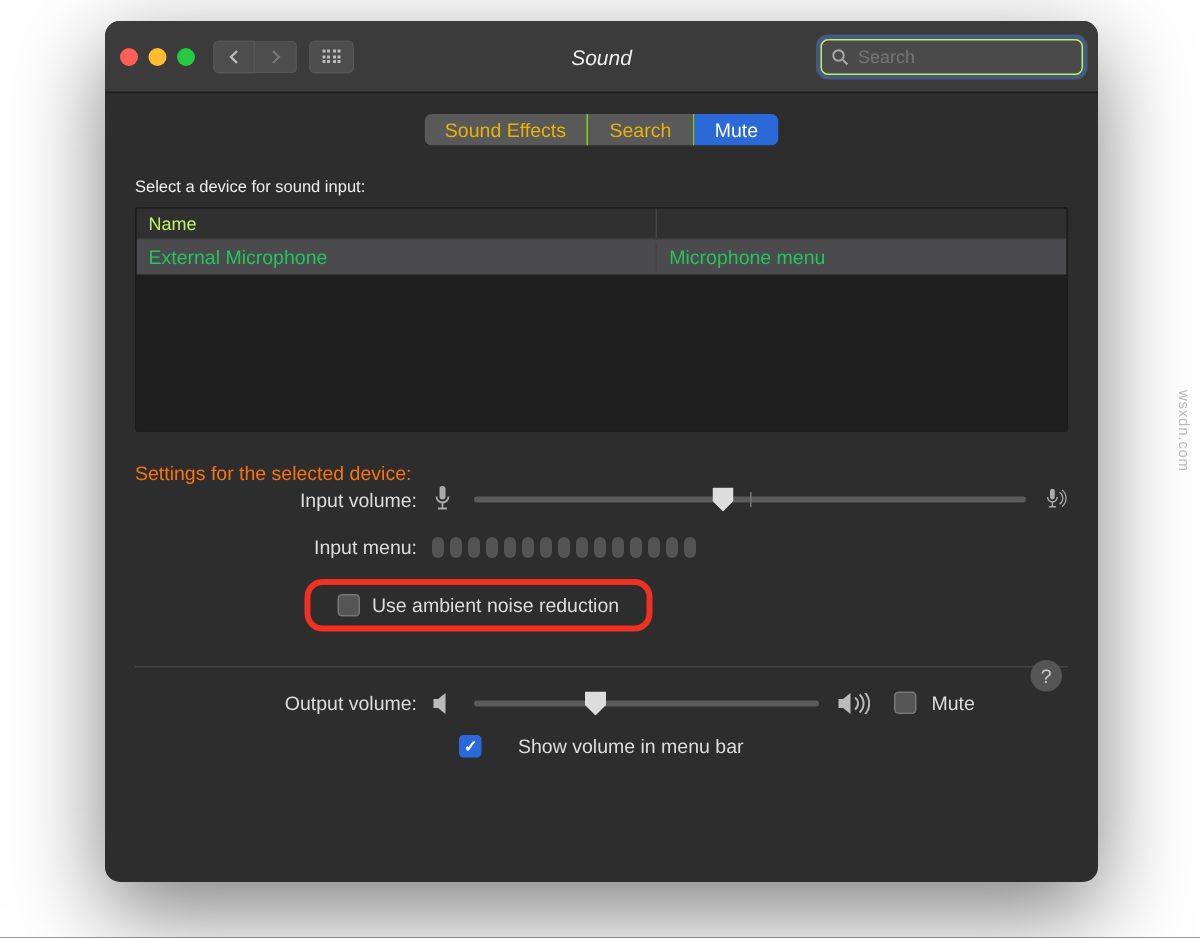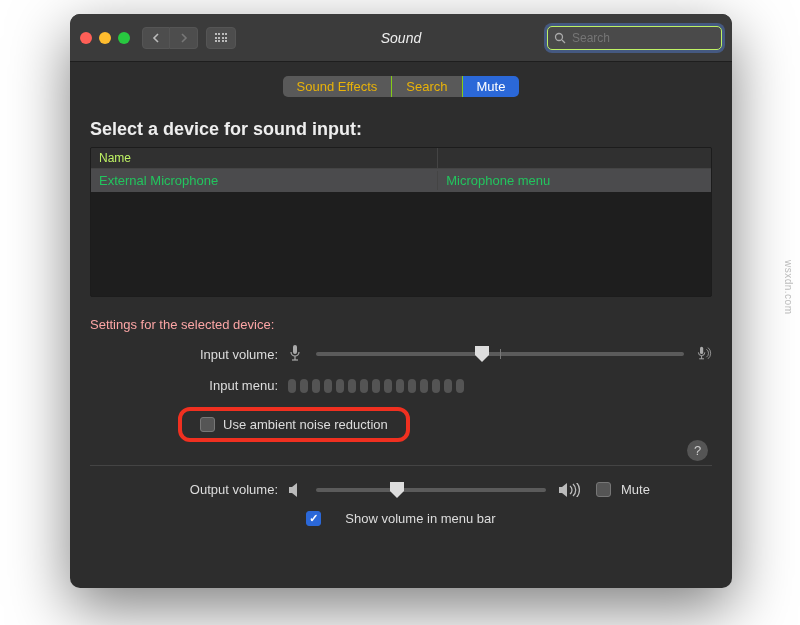--- a/index.html
+++ b/index.html
@@ -79,41 +79,41 @@
   }
   .segmented-inner { display: flex; border-radius: 5px; overflow: hidden; }
   .seg {
     padding: 3px 14px; font-size: 13px;
     background: #595959; color: #eab308; border-right: 1px solid #84cc16;
     cursor: pointer;
   }
   .seg:last-child { border-right: none; }
   .seg.active { background: #2b68d8; color: #fff; }
 
-  .section-label { color: #eee; font-size: 18px; font-weight: 700; margin-bottom: 7px; }
+  .section-label { color: #eee; font-size: 11px; font-weight: 400; margin-bottom: 7px; }
 
   .device-table {
     border: 1px solid #1c1c1c; background: #1e1e1e;
     height: 150px; overflow: hidden; border-radius: 2px;
   }
   .dt-header {
     display: flex; background: #303030; font-size: 12px; color: #bef264;
     border-bottom: 1px solid #444;
   }
   .dt-header .col { padding: 3px 8px; }
   .col-name { width: 56%; border-right: 1px solid #444; }
   .col-type { flex: 1; }
   .dt-row {
     display: flex; font-size: 13px; color: #22c55e;
     background: #4b4b4d; padding: 2px 0;
   }
   .dt-row .col { padding: 2px 8px; }
 
   .subsection { margin-top: 20px; }
-  .sub-label { color: #fca5a5; font-size: 13px; margin-bottom: 12px; }
+  .sub-label { color: #f97316; font-size: 13px; margin-bottom: 0; }
 
   .ctrl-row { display: flex; align-items: center; margin-bottom: 14px; }
   .ctrl-label { width: 198px; text-align: right; color: #ddd; padding-right: 10px; font-size: 13px; }
   .ctrl-body { flex: 1; display: flex; align-items: center; gap: 10px; position: relative; }
 
   .mic-icon { width: 16px; fill: #aaa; }
 
   .slider {
     position: relative; flex: 1; height: 4px;
     background: #5b5b5b; border-radius: 2px; margin: 0 2px;
@@ -126,21 +126,21 @@
   .thumb svg { display: block; }
 
   .level-bars { display: flex; gap: 4px; padding-left: 0; }
   .level-bars span {
     width: 8px; height: 14px; border-radius: 4px; background: #545454;
   }
 
   .highlight-box {
     border: 4px solid #f03020; border-radius: 12px;
     padding: 6px 18px; display: inline-flex; align-items: center; gap: 8px;
-    margin-left: 88px;
+    margin-left: 113px;
   }
   .checkbox {
     width: 15px; height: 15px; border-radius: 3px;
     background: #555; border: 1px solid #777;
     display: inline-flex; align-items: center; justify-content: center;
   }
   .checkbox.checked { background: #2b68d8; border-color: #2b68d8; }
   .checkbox.checked::after { content: "✓"; color: #fff; font-size: 11px; font-weight: bold; }
 
   .help-btn {

